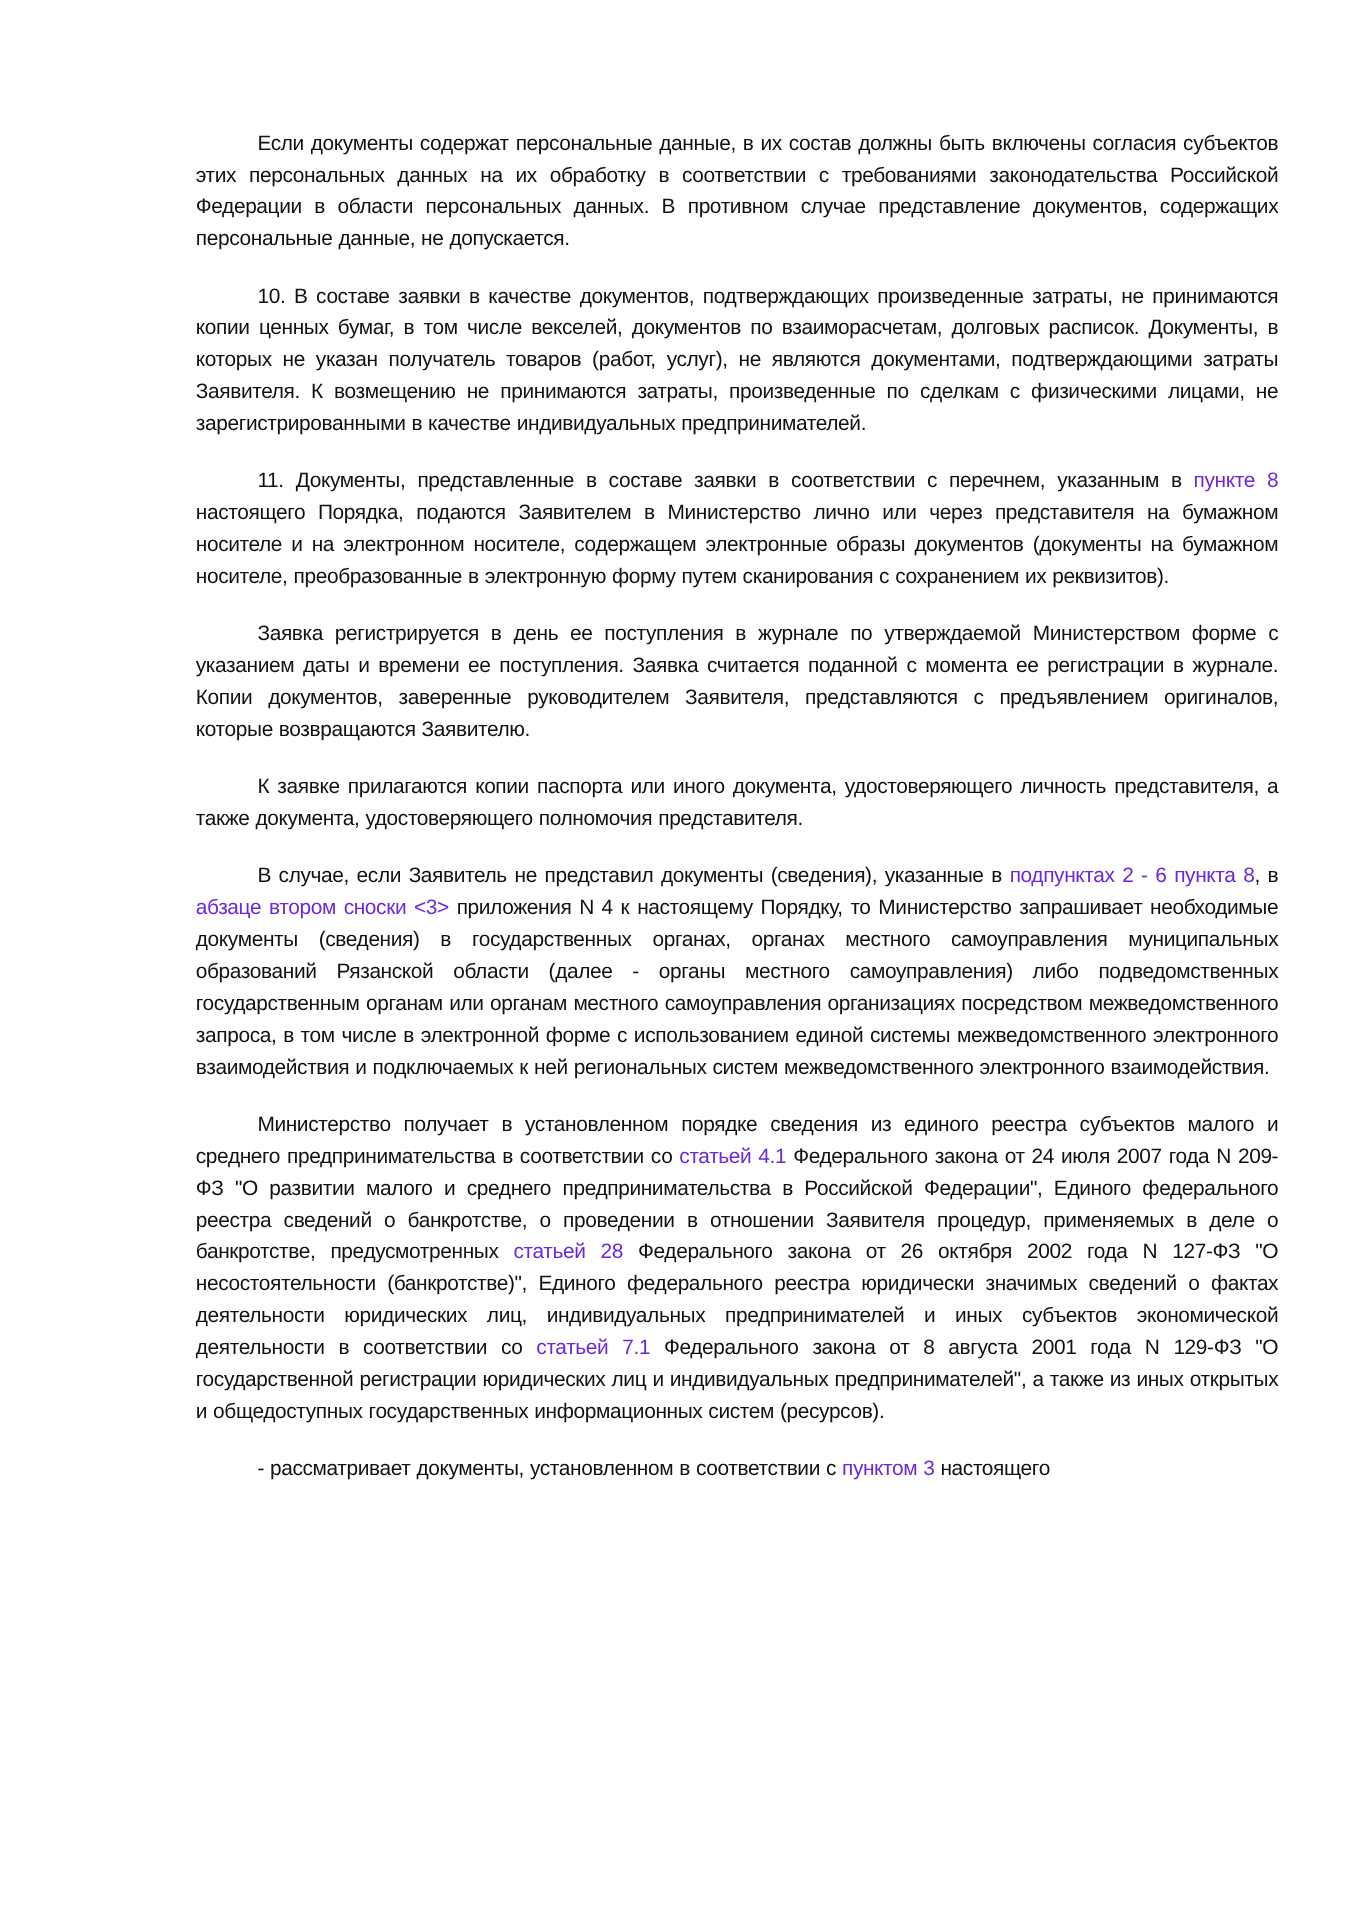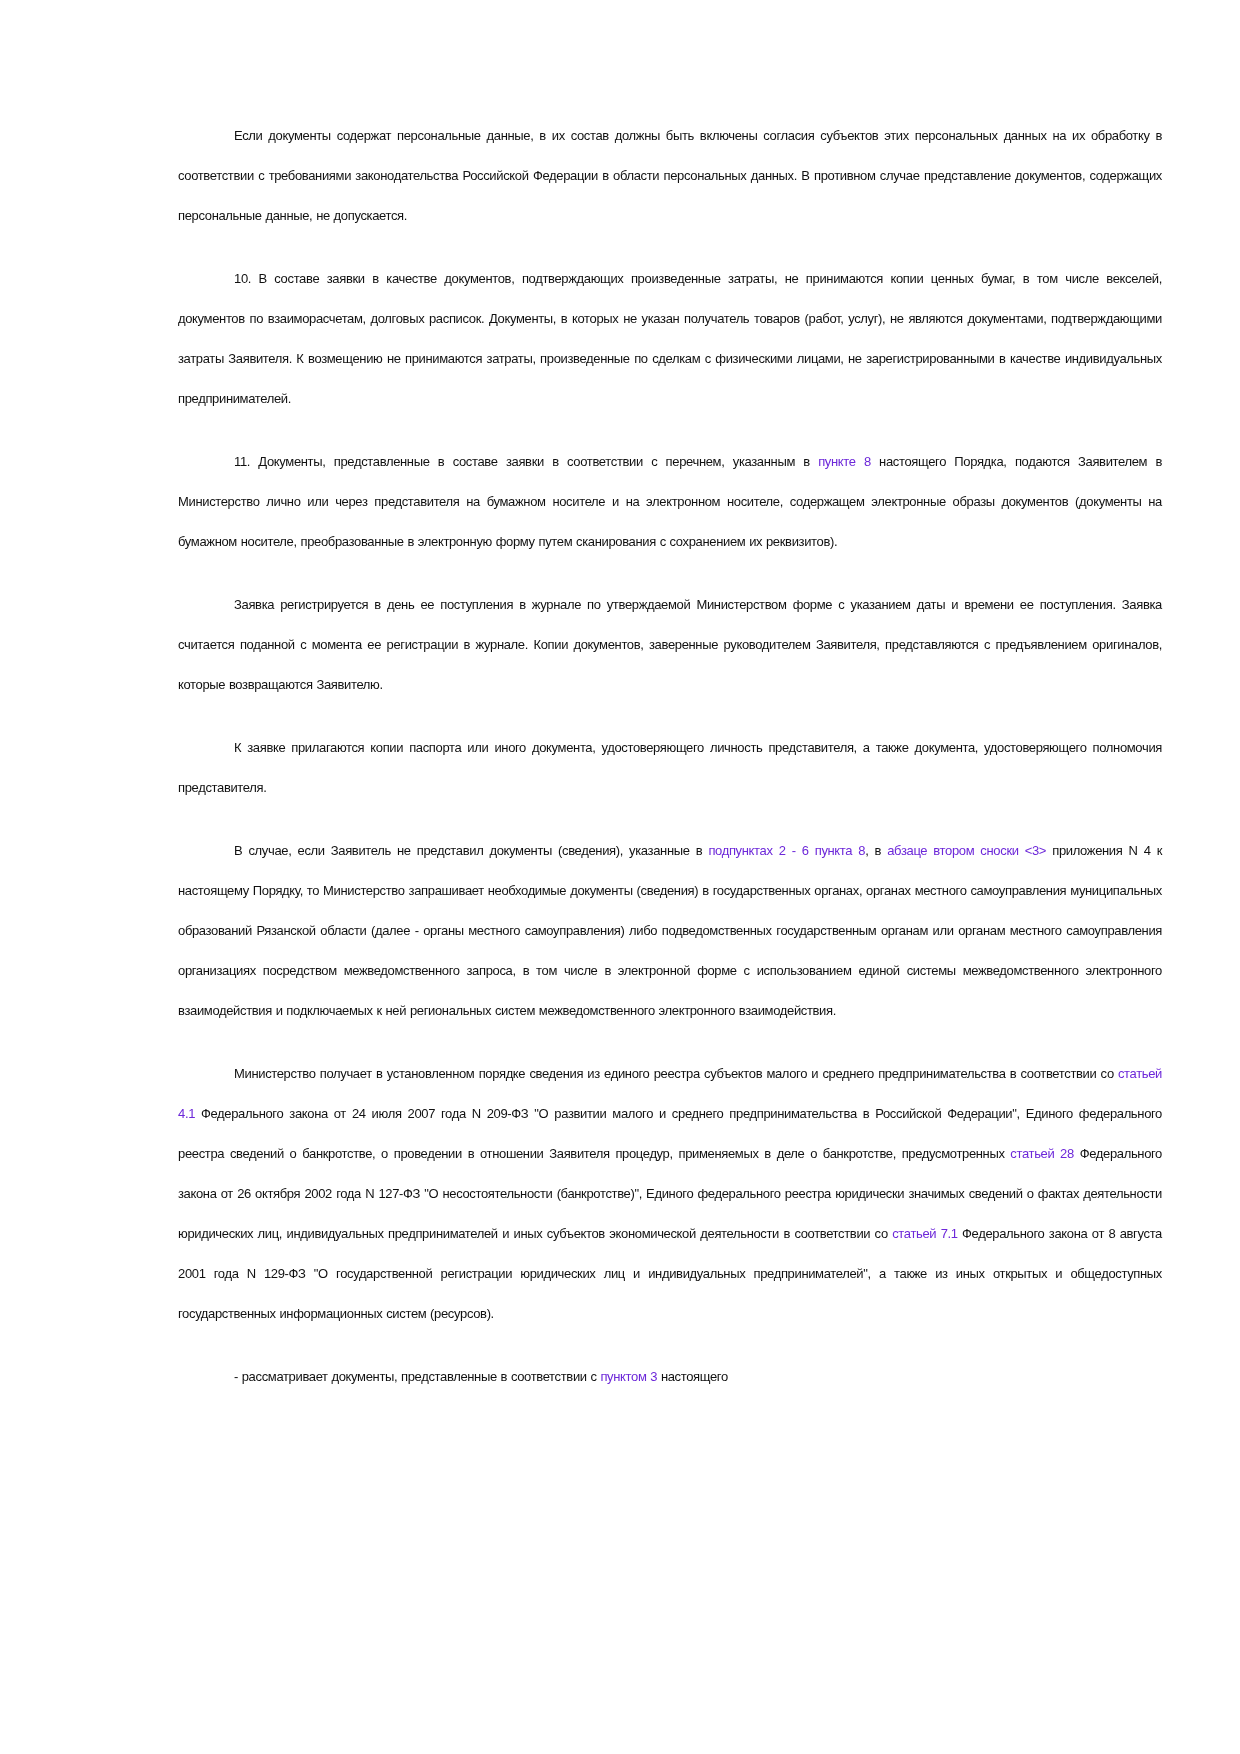--- a/index.html
+++ b/index.html
@@ -15,22 +15,22 @@
       font-family: "Liberation Sans", "DejaVu Sans", sans-serif;
       color: #111111;
     }
     .page {
       position: absolute;
       left: 178px;
       top: 116px;
       width: 984px;
     }
     .para {
-      font-size: 13px;
-      line-height: 40px;
+      font-size: 19px;
+      line-height: 29px;
       text-align: justify;
       text-indent: 56px;
       margin: 0 0 23px 0;
       letter-spacing: -0.35px;
       word-spacing: 0.5px;
     }
     .link {
       color: #6d28d9;
       text-decoration: none;
       cursor: pointer;
@@ -58,15 +58,15 @@
   <p class="para">
     <span>К заявке прилагаются копии паспорта или иного документа, удостоверяющего личность представителя, а также документа, удостоверяющего полномочия представителя.</span>
   </p>
 
 
   <p class="para"><span>В случае, если Заявитель не представил документы (сведения), указанные в </span><a class="link">подпунктах 2 - 6 пункта 8</a><span>, в </span><a class="link">абзаце втором сноски &lt;3&gt;</a><span> приложения N 4 к настоящему Порядку, то Министерство запрашивает необходимые документы (сведения) в государственных органах, органах местного самоуправления муниципальных образований Рязанской области (далее - органы местного самоуправления) либо подведомственных государственным органам или органам местного самоуправления организациях посредством межведомственного запроса, в том числе в электронной форме с использованием единой системы межведомственного электронного взаимодействия и подключаемых к ней региональных систем межведомственного электронного взаимодействия.</span></p>
 
   <p class="para"><span>Министерство получает в установленном порядке сведения из единого реестра субъектов малого и среднего предпринимательства в соответствии со </span><a class="link">статьей 4.1</a><span> Федерального закона от 24 июля 2007 года N 209-ФЗ "О развитии малого и среднего предпринимательства в Российской Федерации", Единого федерального реестра сведений о банкротстве, о проведении в отношении Заявителя процедур, применяемых в деле о банкротстве, предусмотренных </span><a class="link">статьей 28</a><span> Федерального закона от 26 октября 2002 года N 127-ФЗ "О несостоятельности (банкротстве)", Единого федерального реестра юридически значимых сведений о фактах деятельности юридических лиц, индивидуальных предпринимателей и иных субъектов экономической деятельности в соответствии со </span><a class="link">статьей 7.1</a><span> Федерального закона от 8 августа 2001 года N 129-ФЗ "О государственной регистрации юридических лиц и индивидуальных предпринимателей", а также из иных открытых и общедоступных государственных информационных систем (ресурсов).</span></p>
 
 
-  <p class="para"><span>- рассматривает документы, представленные в соответствии с </span><a class="link">пунктом 3</a><span> настоящего</span></p>
+  <p class="para"><span>- рассматривает документы, установленном в соответствии с </span><a class="link">пунктом 3</a><span> настоящего</span></p>
 
 </div>
 
 </body></html>

